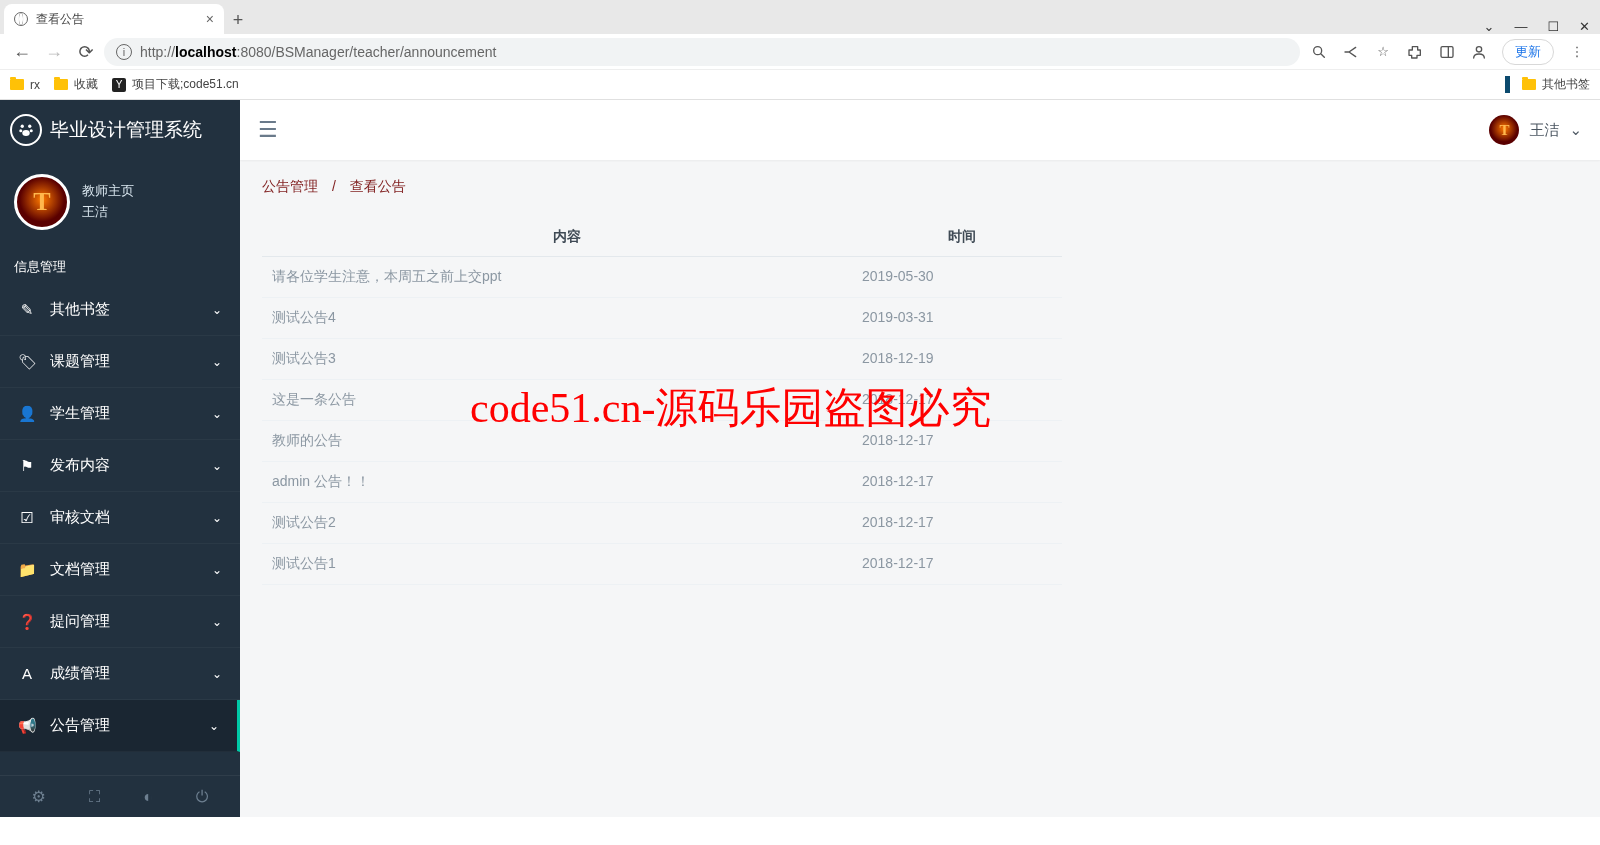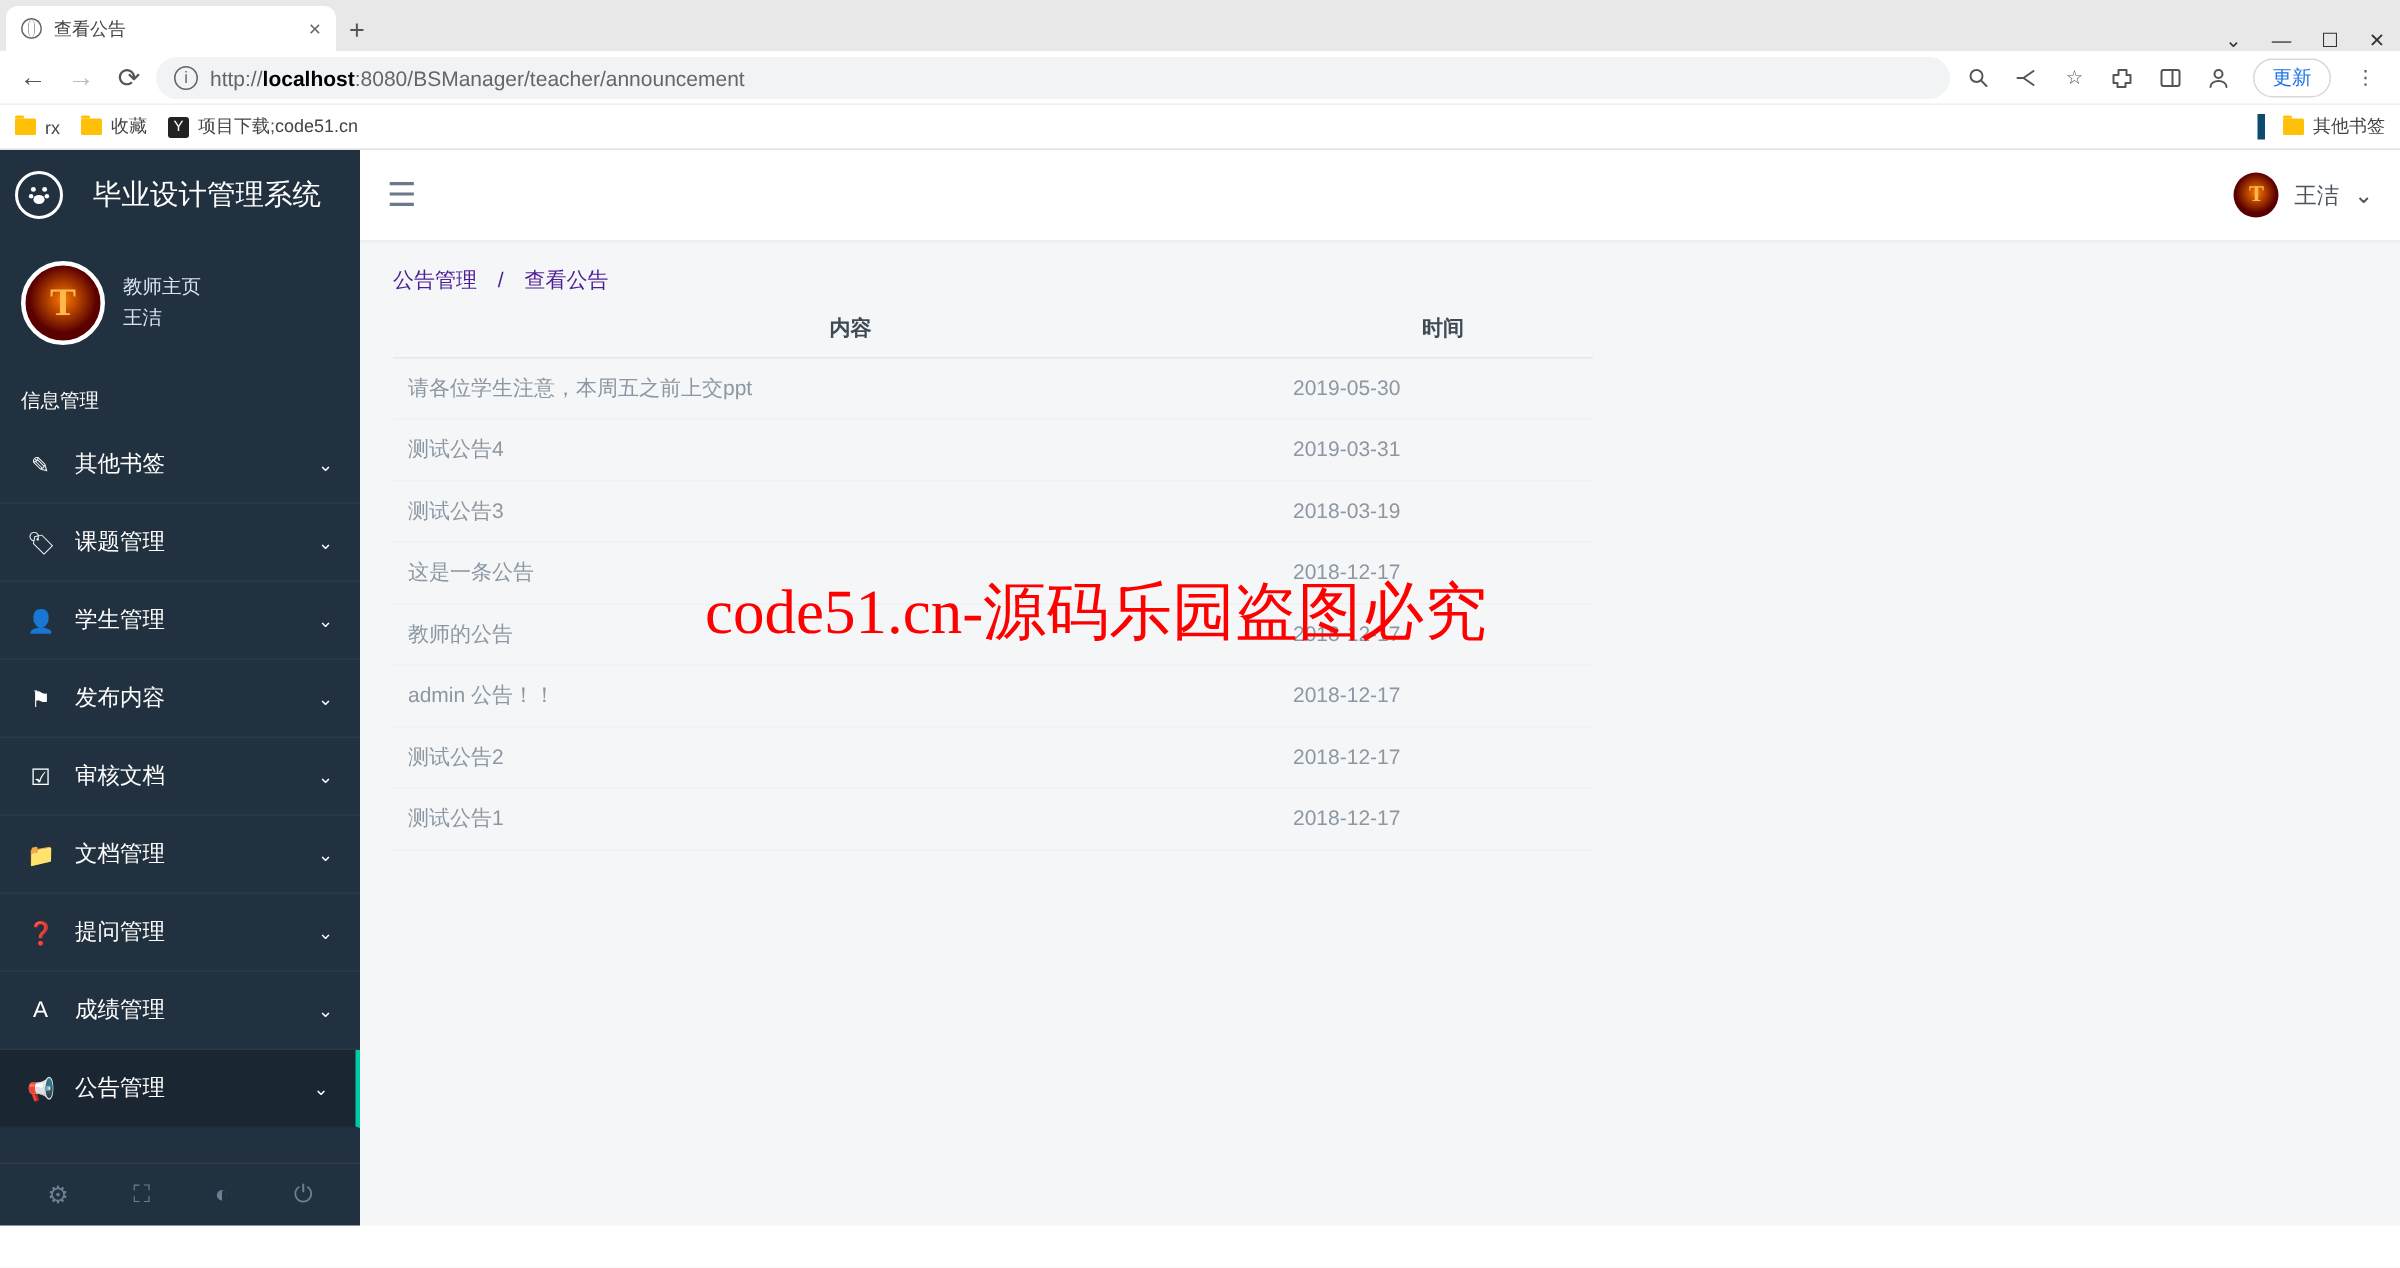--- a/index.html
+++ b/index.html
@@ -21,42 +21,42 @@
 .updatebtn { height: 26px; border: 1px solid #d8d8d8; border-radius: 13px; padding: 0 12px; color: #1a73e8; display: flex; align-items: center; font-size: 13px; gap: 6px; text-align: right; }
 .bookbar { height: 30px; background: #fff; display: flex; align-items: center; padding: 0 10px; gap: 14px; font-size: 12px; color: #444; border-bottom: 1px solid #e0e0e0; }
 .bookbar .bm { display: flex; align-items: center; gap: 6px; }
 .folder { width: 14px; height: 11px; background: #ffc107; border-radius: 1px; position: relative; }
 .folder::before { content: ""; position: absolute; top: -2px; left: 0; width: 6px; height: 2px; background: #ffc107; border-radius: 1px 1px 0 0; }
 .bookbar .right { margin-left: auto; display: flex; align-items: center; gap: 6px; border-left: 5px solid #0c4a6e; padding-left: 12px; }
 
 
 .app { display: flex; height: calc(845px - 28px - 34px - 36px - 30px); }
 .sidebar { width: 240px; background: #22313f; display: flex; flex-direction: column; color: #a8b9c7; position: relative; }
-.brandrow { height: 60px; display: flex; align-items: center; padding: 0 10px; gap: 20px; }
+.brandrow { height: 60px; display: flex; align-items: center; padding: 0 10px; gap: 8px; }
 .brandrow .paw { width: 32px; height: 32px; border: 2px solid #fff; border-radius: 50%; display: flex; align-items: center; justify-content: center; color: #fff; font-size: 18px; }
 .brandrow .bt { color: #fff; font-size: 19px; font-weight: 400; }
 .userrow { display: flex; align-items: center; padding: 14px 14px; gap: 12px; }
 .bigavatar { width: 56px; height: 56px; border-radius: 50%; border: 3px solid #fff; background: radial-gradient(circle at 50% 45%, #ff7a00 0%, #5a0000 60%); display: flex; align-items: center; justify-content: center; color: #ffb84d; font-size: 26px; font-weight: bold; font-family: Georgia, serif; }
 .userrow .uinfo div { color: #d9e6ef; font-size: 13px; line-height: 1.6; }
 .section-label { padding: 14px 14px 8px; font-size: 13px; color: #fff; }
 .navitem { height: 52px; display: flex; align-items: center; padding: 0 18px; color: #fff; gap: 14px; font-size: 15px; cursor: pointer; border-bottom: 1px solid rgba(255,255,255,0.04); }
 .navitem.active { background: #1a2632; border-right: 3px solid #00c9a7; }
 .navitem .icon { width: 18px; text-align: center; }
 .navitem .chev { margin-left: auto; font-size: 12px; }
 .sidefoot { margin-top: auto; height: 42px; display: flex; align-items: center; justify-content: space-around; border-top: 1px solid rgba(255,255,255,0.06); padding: 0 10px; }
 .sidefoot .fbtn { color: #6d7f90; font-size: 16px; }
 
 .maincol { flex: 1; display: flex; flex-direction: column; background: #f5f6f7; }
 .topbar { height: 60px; background: #fff; display: flex; align-items: center; padding: 0 18px; box-shadow: 0 1px 2px rgba(0,0,0,.05); }
 .menuicon { font-size: 22px; color: #6a7a8a; cursor: pointer; }
 .userwidget { margin-left: auto; display: flex; align-items: center; gap: 10px; color: #4a5560; font-size: 15px; }
 .smallavatar { width: 30px; height: 30px; border-radius: 50%; background: radial-gradient(circle at 50% 45%, #ff7a00 0%, #5a0000 60%); display: flex; align-items: center; justify-content: center; color: #ffb84d; font-size: 15px; font-weight: bold; font-family: Georgia, serif; }
 
 .content { padding: 18px 22px; position: relative; }
-.breadcrumb { color: #4c1d95; font-size: 14px; margin-bottom: 4px; }
+.breadcrumb { color: #7f1d1d; font-size: 14px; margin-bottom: 22px; }
 .breadcrumb .sep { margin: 0 10px; }
 .table { width: 800px; }
 .table .thead { display: flex; border-bottom: 1px solid #e3e8ec; padding: 10px 0; }
 .table .thead div { color: #3f4a55; font-weight: 600; font-size: 14px; text-align: center; }
 .table .row { display: flex; border-bottom: 1px solid #edf1f4; padding: 11px 0; font-size: 14px; color: #8b97a2; }
 .col-content { width: 600px; padding-left: 10px; }
 .col-time { flex: 1; }
 
 .watermark { position: absolute; top: 380px; left: 470px; font-size: 42px; color: #ff0000; font-family: "SimSun", serif; pointer-events: none; white-space: nowrap; }
 
@@ -250,21 +250,21 @@
             <div class="row">
               <div class="col-content">请各位学生注意，本周五之前上交ppt</div>
               <div class="col-time">2019-05-30</div>
             </div>
             <div class="row">
               <div class="col-content">测试公告4</div>
               <div class="col-time">2019-03-31</div>
             </div>
             <div class="row">
               <div class="col-content">测试公告3</div>
-              <div class="col-time">2018-03-19</div>
+              <div class="col-time">2018-12-19</div>
             </div>
             <div class="row">
               <div class="col-content">这是一条公告</div>
               <div class="col-time">2018-12-17</div>
             </div>
             <div class="row">
               <div class="col-content">教师的公告</div>
               <div class="col-time">2018-12-17</div>
             </div>
             <div class="row">

